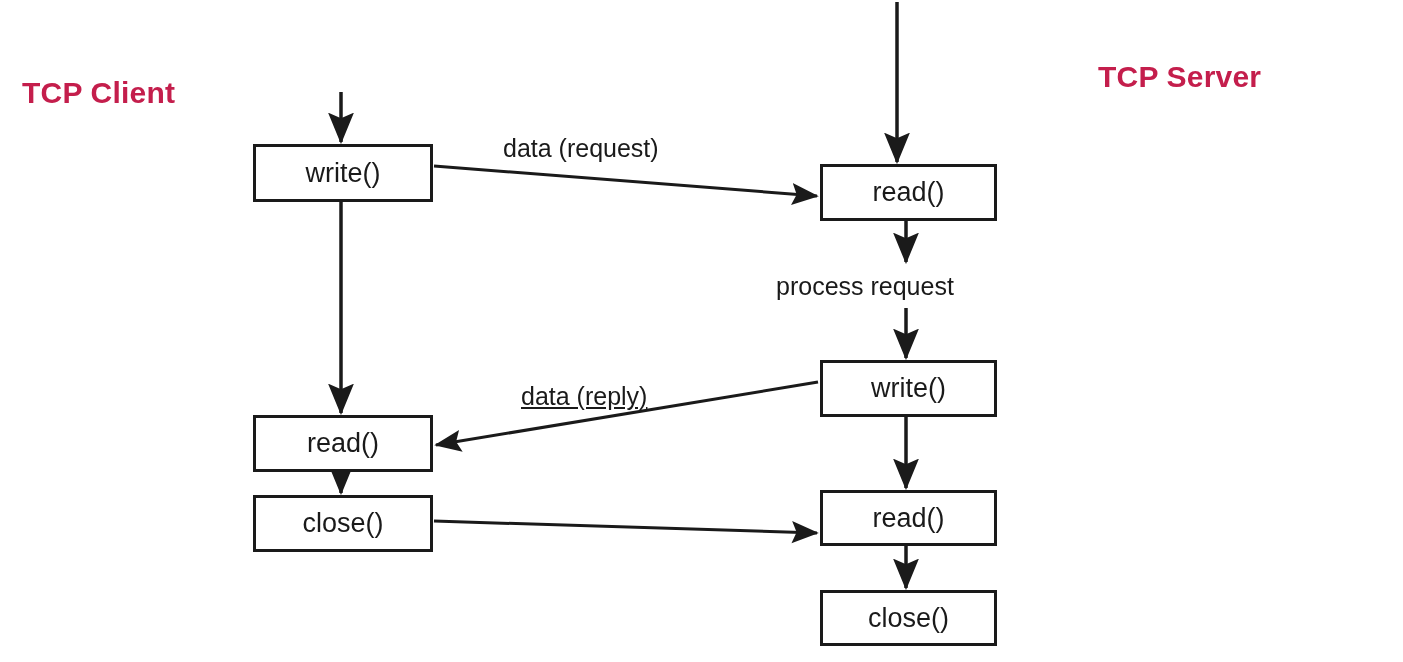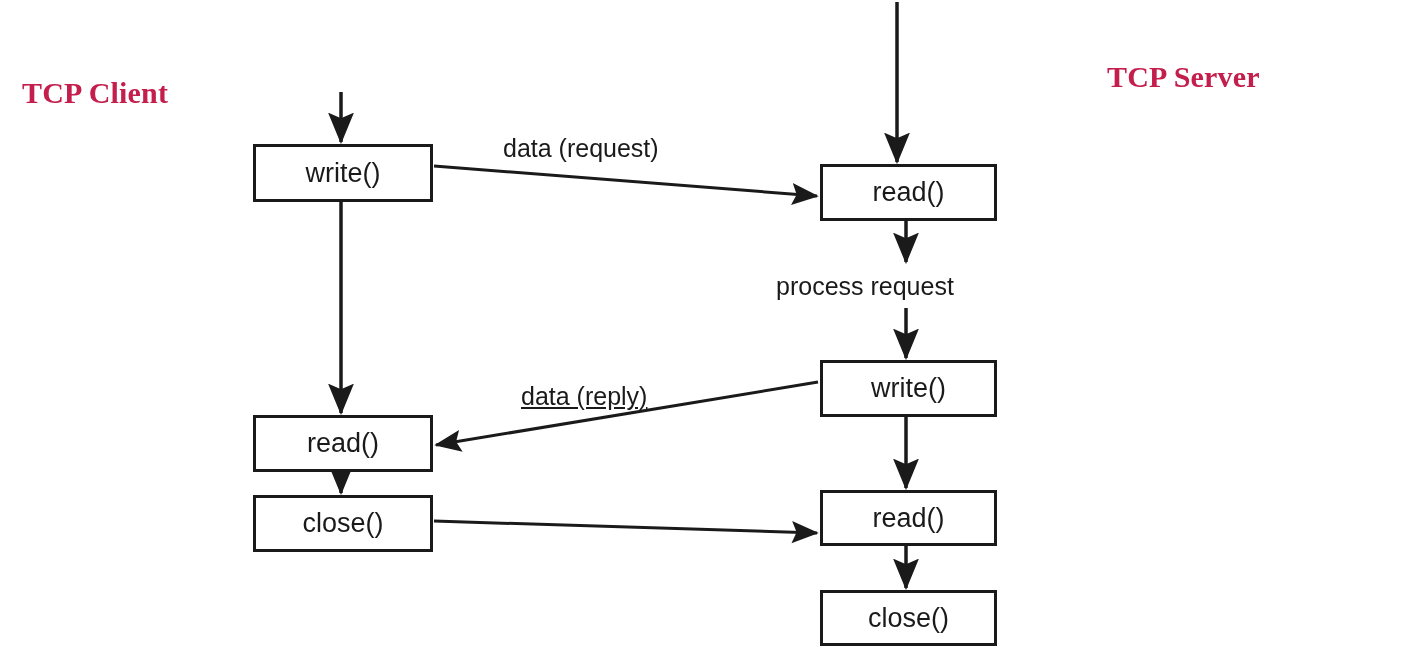--- a/index.html
+++ b/index.html
@@ -17,21 +17,21 @@
   }
   #diagram-svg {
     position: absolute;
     left: 0;
     top: 0;
     width: 1403px;
     height: 662px;
   }
   .role-label {
     position: absolute;
-    font-family: Liberation Serif, serif;
+    font-family: Liberation Sans, sans-serif;
     font-size: 30px;
     font-weight: 700;
     color: #C41E4C;
     white-space: nowrap;
     letter-spacing: 0.2px;
   }
   .node-box {
     position: absolute;
     box-sizing: border-box;
     background: #ffffff;
@@ -76,21 +76,21 @@
         <line x1="818" y1="382" x2="436" y2="445" stroke="#1a1a1a" stroke-width="3" marker-end="url(#arrowhead)"></line>
         <line x1="906" y1="417" x2="906" y2="488" stroke="#1a1a1a" stroke-width="3.5" marker-end="url(#arrowhead)"></line>
         <line x1="341" y1="472" x2="341" y2="493" stroke="#1a1a1a" stroke-width="3.5" marker-end="url(#arrowhead)"></line>
         <line x1="434" y1="521" x2="817" y2="533" stroke="#1a1a1a" stroke-width="3" marker-end="url(#arrowhead)"></line>
         <line x1="906" y1="546" x2="906" y2="588" stroke="#1a1a1a" stroke-width="3.5" marker-end="url(#arrowhead)"></line>
       </g>
   </svg>
 
   <div class="role-label" style="left:22px; top:76px;">TCP Client</div>
 
-  <div class="role-label" style="left:1098px; top:60px;margin-left:9px;">TCP Server</div>
+  <div class="role-label" style="left:1098px; top:60px;">TCP Server</div>
 
   <div class="node-box" style="left:253px; top:144px; width:180px; height:58px;">
     <span class="node-label">write()</span>
   </div>
 
   <div class="node-box" style="left:253px; top:415px; width:180px; height:57px;">
     <span class="node-label">read()</span>
   </div>
 
   <div class="node-box" style="left:253px; top:495px; width:180px; height:57px;">

